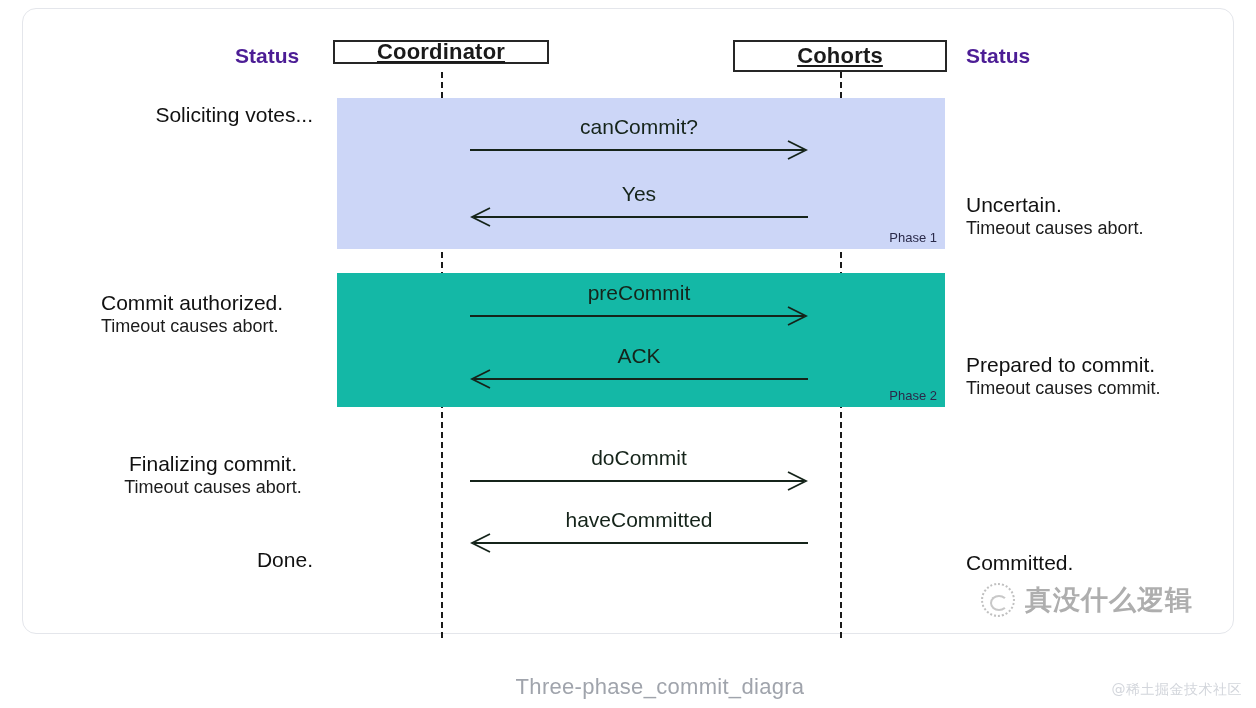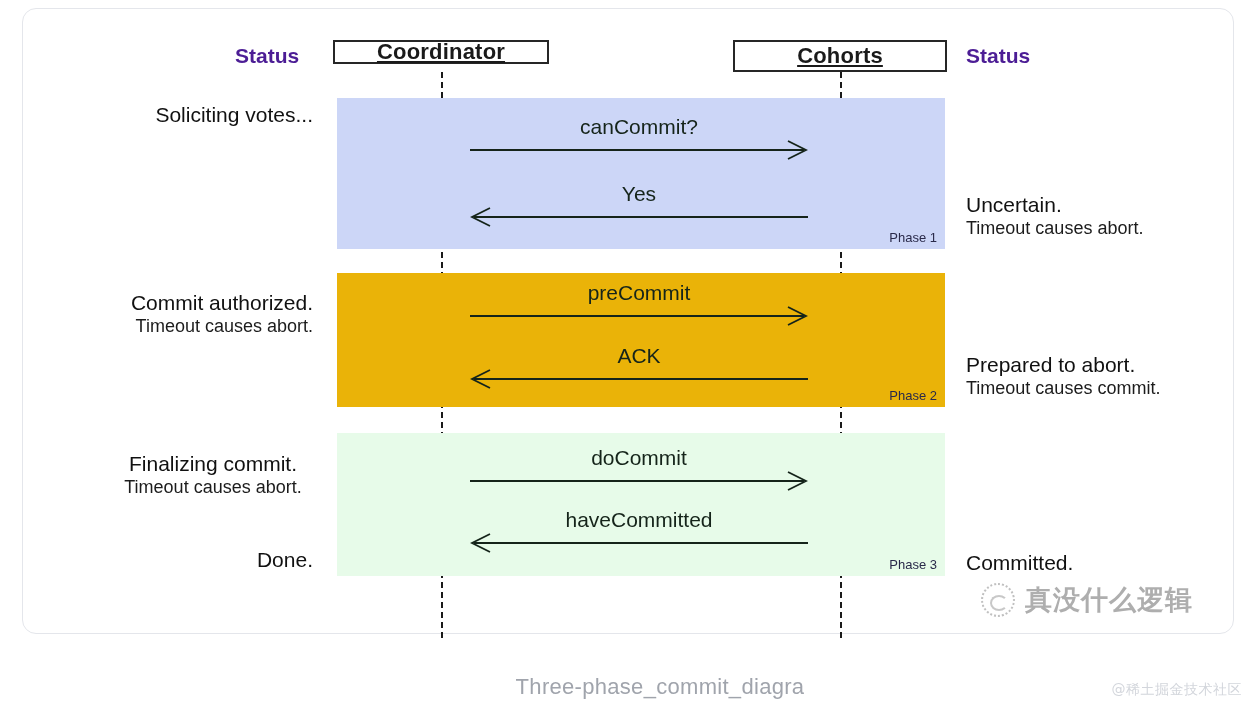--- a/index.html
+++ b/index.html
@@ -71,21 +71,21 @@
   #lifeline-coordinator { left: 418px; top: 63px; height: 566px; }
   #lifeline-cohorts     { left: 817px; top: 63px; height: 566px; }
 
   
   .band {
     position: absolute;
     left: 314px;
     width: 608px;
   }
   #band-1 { top: 89px;  height: 151px; background: #ccd6f7; }
-  #band-2 { top: 264px; height: 134px; background: #eab308; }
+  #band-2 { top: 264px; height: 134px; background: #14b8a6; }
   #band-3 { top: 424px; height: 143px; background: #e7fbe9; }
 
   .band-label {
     position: absolute;
     right: 8px;
     bottom: 4px;
     font-size: 13px;
     color: #2a2a4a;
     font-family: "Liberation Sans", sans-serif;
   }
@@ -123,21 +123,21 @@
     white-space: nowrap;
   }
   .side .sub {
     font-size: 18px;
     line-height: 20px;
     color: #1c1c1c;
     white-space: nowrap;
   }
 
   #side-l1 { left: 106px; top: 93px;  width: 184px; text-align: right; }
-  #side-l2 { left: 78px;  top: 281px; width: 212px; text-align: right; }
+  #side-l2 { left: 78px;  top: 281px; width: 212px; text-align: left; }
   #side-l3 { left: 90px;  top: 442px; width: 200px; text-align: center; }
   #side-l4 { left: 120px; top: 538px; width: 170px; text-align: right; }
 
   #side-r1 { left: 943px; top: 183px; }
   #side-r2 { left: 943px; top: 343px; }
   #side-r3 { left: 943px; top: 541px; }
 
   
   #watermark {
     position: absolute;
@@ -220,23 +220,20 @@
     <div class="lifeline" id="lifeline-cohorts"></div>
 
     <div class="band" id="band-1">
       <div class="band-label">Phase 1</div>
     </div>
 
     <div class="band" id="band-2">
       <div class="band-label">Phase 2</div>
     </div>
 
-    <div class="band" id="band-3">
-      <div class="band-label">Phase 3</div>
-    </div>
 
     <div class="msg" id="msg-yes">
       <div class="msg-label">Yes</div>
       <svg width="338" height="20" viewBox="0 0 338 20">
         <line x1="4" y1="10" x2="338" y2="10" stroke="#15241a" stroke-width="1.8"></line>
         <polyline points="20,1 2,10 20,19" fill="none" stroke="#15241a" stroke-width="1.8"></polyline>
       </svg>
     </div>
 
     <div class="msg" id="msg-cancommit">
@@ -296,21 +293,21 @@
     <div class="side" id="side-l4">
       <div class="main">Done.</div>
     </div>
 
     <div class="side" id="side-r1">
       <div class="main">Uncertain.</div>
       <div class="sub">Timeout causes abort.</div>
     </div>
 
     <div class="side" id="side-r2">
-      <div class="main">Prepared to abort.</div>
+      <div class="main">Prepared to commit.</div>
       <div class="sub">Timeout causes commit.</div>
     </div>
 
     <div class="side" id="side-r3">
       <div class="main">Committed.</div>
     </div>
 
     <div id="watermark">
       <div class="wm-logo"></div>
       <div class="wm-text">真没什么逻辑</div>

